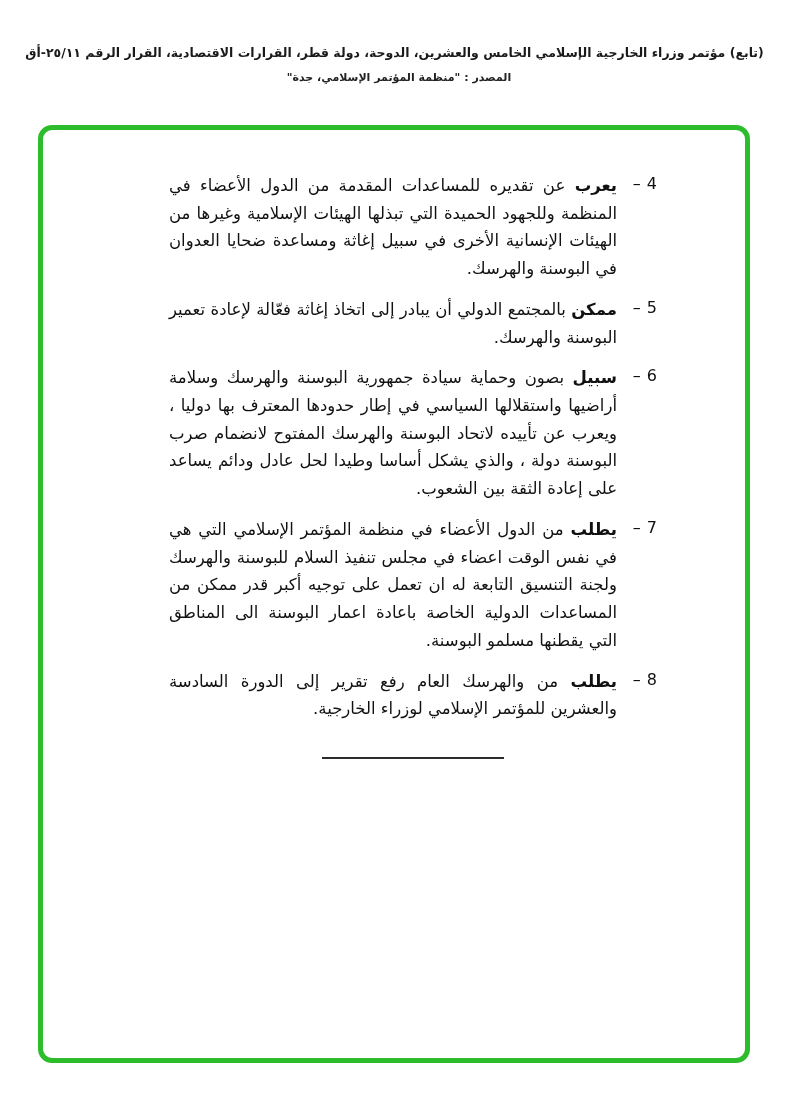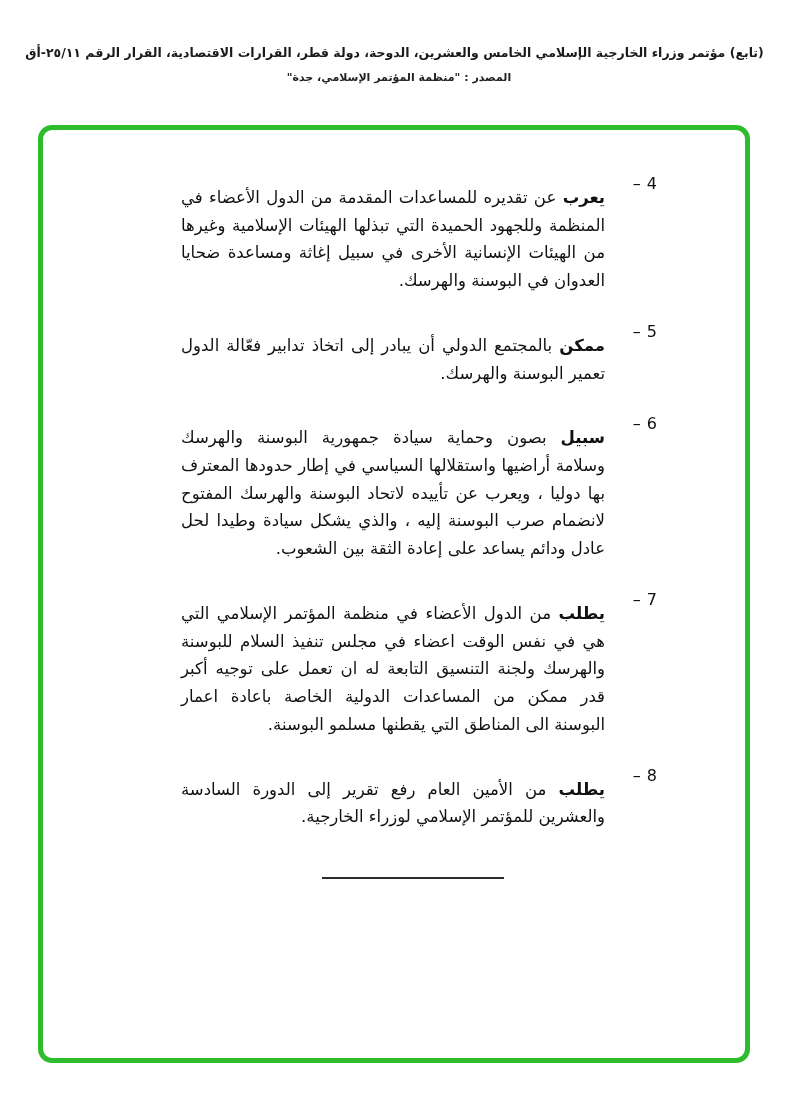--- a/index.html
+++ b/index.html
@@ -72,21 +72,21 @@
   }
   .clause .marker .num { font-weight: 400; }
   .clause .marker .dash { font-weight: 400; }
 
   .clause .body {
     flex: 1 1 auto;
     font-size: 16.5px;
     line-height: 1.68;
     text-align: justify;
     text-justify: inter-word;
-    margin: 12px;
+    margin: 0;
   }
   .clause .body b.lead {
     font-weight: bold;
   }
 
   .separator-line {
     width: 182px;
     border: 0;
     border-top: 2px solid #2b2b2b;
     margin: 34px auto 0 auto;
@@ -114,32 +114,32 @@
       </p>
     </div>
 
     <div class="clause">
       <span class="marker">
         <span class="num">5</span>
         <span class="dash">–</span>
       </span>
       <p class="body">
         <b class="lead">ممكن</b>
-        <span>بالمجتمع الدولي أن يبادر إلى اتخاذ تدابير فعّالة الدول تعمير البوسنة والهرسك.</span>
+        <span>بالمجتمع الدولي أن يبادر إلى اتخاذ إغاثة فعّالة لإعادة تعمير البوسنة والهرسك.</span>
       </p>
     </div>
 
     <div class="clause">
       <span class="marker">
         <span class="num">6</span>
         <span class="dash">–</span>
       </span>
       <p class="body">
         <b class="lead">سبيل</b>
-        <span>بصون وحماية سيادة جمهورية البوسنة والهرسك وسلامة أراضيها واستقلالها السياسي في إطار حدودها المعترف بها دوليا ، ويعرب عن تأييده لاتحاد البوسنة والهرسك المفتوح لانضمام صرب البوسنة إليه ، والذي يشكل سيادة وطيدا لحل عادل ودائم يساعد على إعادة الثقة بين الشعوب.</span>
+        <span>بصون وحماية سيادة جمهورية البوسنة والهرسك وسلامة أراضيها واستقلالها السياسي في إطار حدودها المعترف بها دوليا ، ويعرب عن تأييده لاتحاد البوسنة والهرسك المفتوح لانضمام صرب البوسنة دولة ، والذي يشكل أساسا وطيدا لحل عادل ودائم يساعد على إعادة الثقة بين الشعوب.</span>
       </p>
     </div>
 
     <div class="clause">
       <span class="marker">
         <span class="num">7</span>
         <span class="dash">–</span>
       </span>
       <p class="body">
         <b class="lead">يطلب</b>
@@ -147,20 +147,20 @@
       </p>
     </div>
 
     <div class="clause">
       <span class="marker">
         <span class="num">8</span>
         <span class="dash">–</span>
       </span>
       <p class="body">
         <b class="lead">يطلب</b>
-        <span>من الأمين العام رفع تقرير إلى الدورة السادسة والعشرين للمؤتمر الإسلامي لوزراء الخارجية.</span>
+        <span>من والهرسك العام رفع تقرير إلى الدورة السادسة والعشرين للمؤتمر الإسلامي لوزراء الخارجية.</span>
       </p>
     </div>
 
     <hr class="separator-line">
 
   </div>
 </div>
 
 </body></html>

